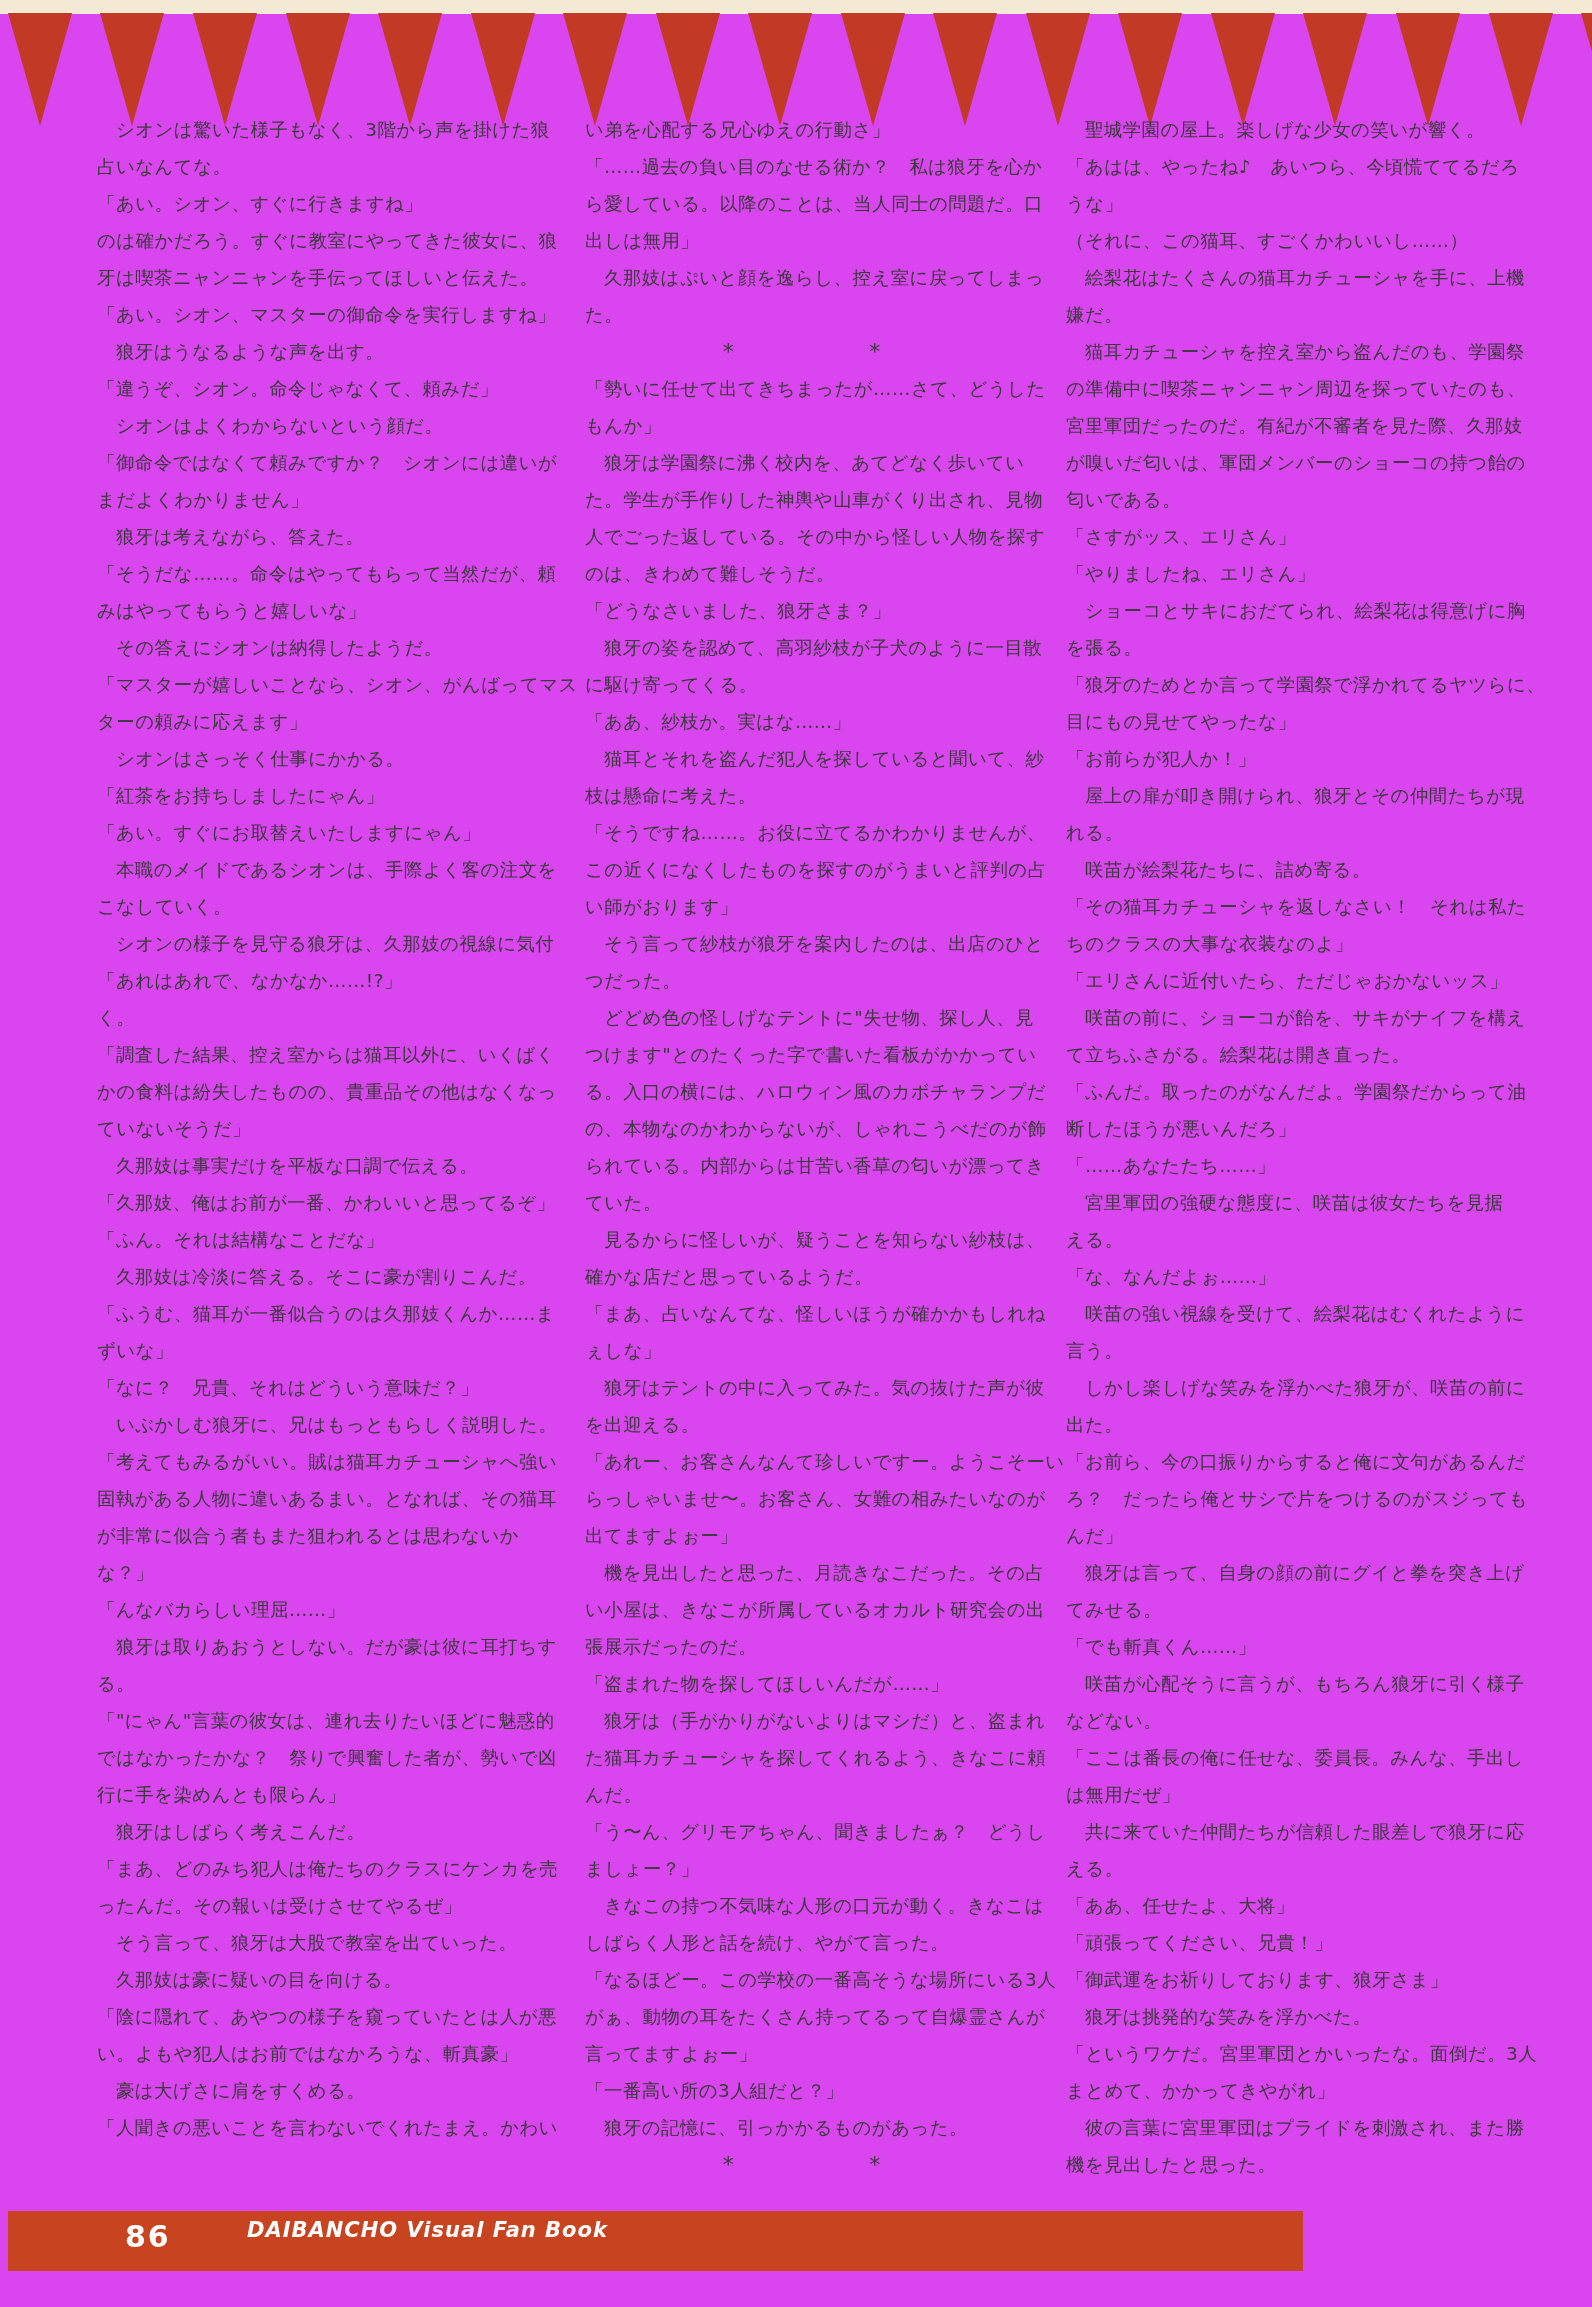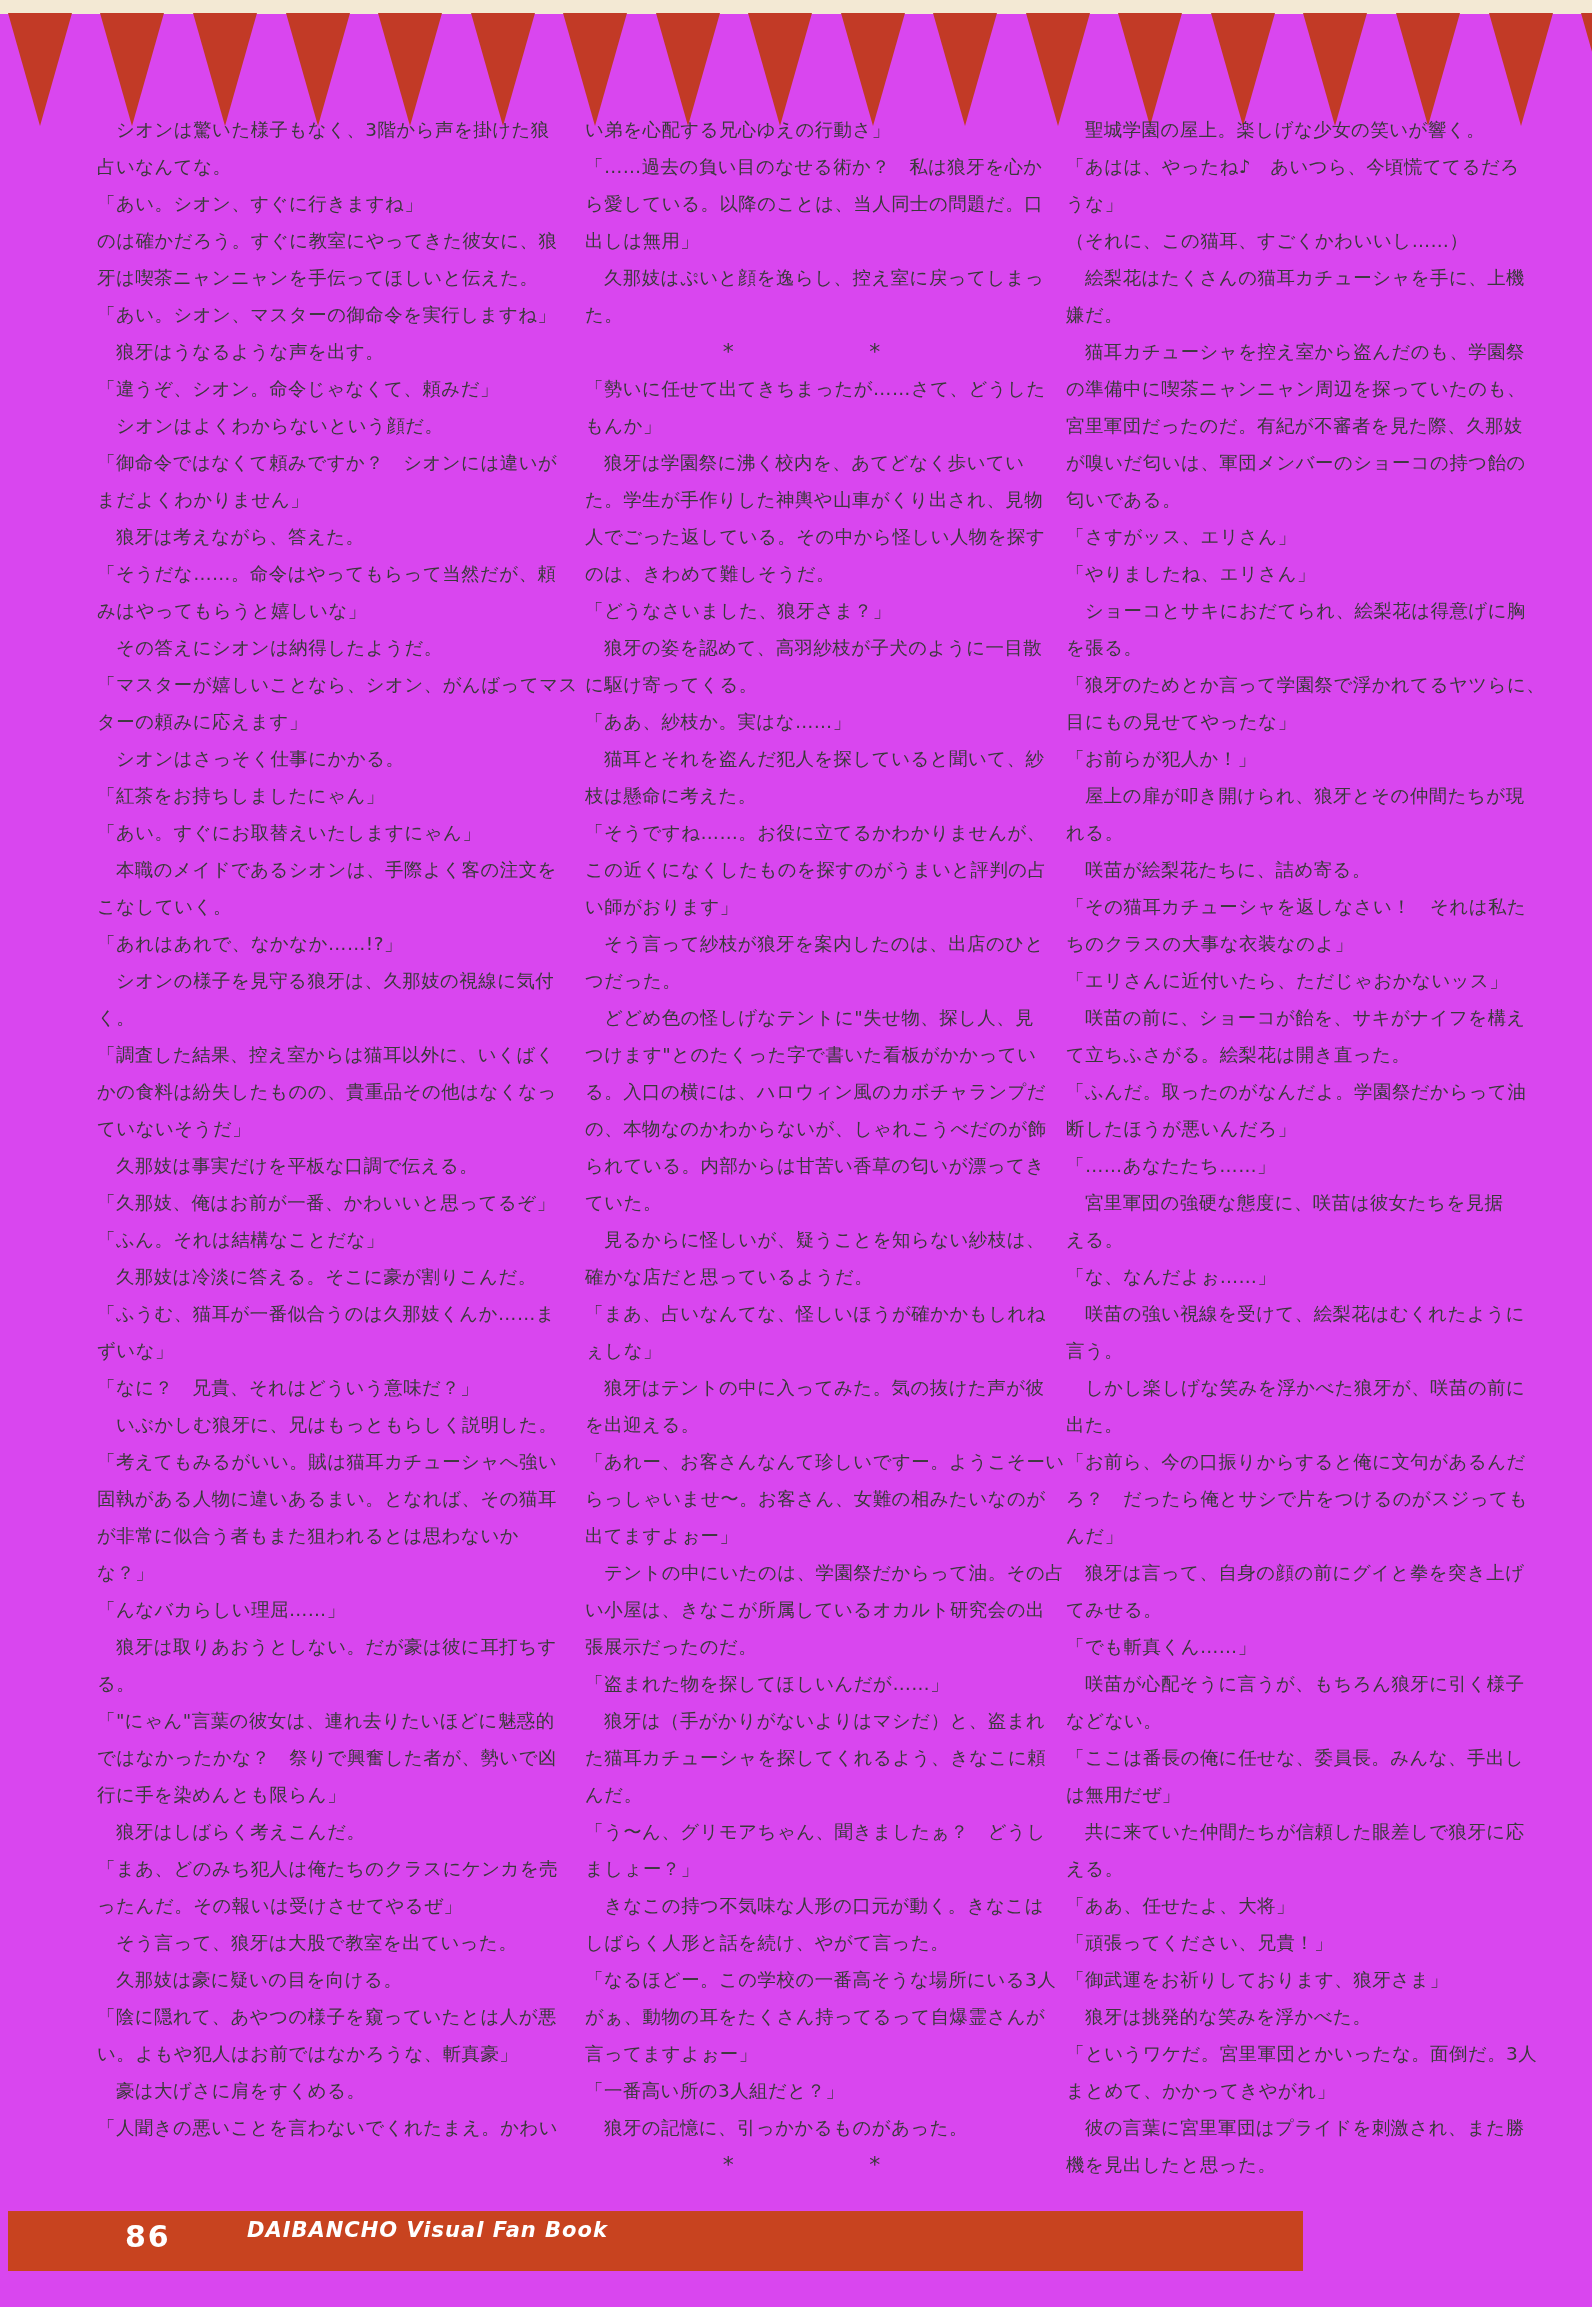--- a/index.html
+++ b/index.html
@@ -86,22 +86,22 @@
         <div class="line">「そうだな……。命令はやってもらって当然だが、頼</div>
         <div class="line">みはやってもらうと嬉しいな」</div>
         <div class="line">　その答えにシオンは納得したようだ。</div>
         <div class="line">「マスターが嬉しいことなら、シオン、がんばってマス</div>
         <div class="line">ターの頼みに応えます」</div>
         <div class="line">　シオンはさっそく仕事にかかる。</div>
         <div class="line">「紅茶をお持ちしましたにゃん」</div>
         <div class="line">「あい。すぐにお取替えいたしますにゃん」</div>
         <div class="line">　本職のメイドであるシオンは、手際よく客の注文を</div>
         <div class="line">こなしていく。</div>
+        <div class="line">　シオンの様子を見守る狼牙は、久那妓の視線に気付</div>
         <div class="line">「あれはあれで、なかなか……!?」</div>
-        <div class="line">　シオンの様子を見守る狼牙は、久那妓の視線に気付</div>
         <div class="line">く。</div>
         <div class="line">「調査した結果、控え室からは猫耳以外に、いくばく</div>
         <div class="line">かの食料は紛失したものの、貴重品その他はなくなっ</div>
         <div class="line">ていないそうだ」</div>
         <div class="line">　久那妓は事実だけを平板な口調で伝える。</div>
         <div class="line">「久那妓、俺はお前が一番、かわいいと思ってるぞ」</div>
         <div class="line">「ふん。それは結構なことだな」</div>
         <div class="line">　久那妓は冷淡に答える。そこに豪が割りこんだ。</div>
         <div class="line">「ふうむ、猫耳が一番似合うのは久那妓くんか……ま</div>
         <div class="line">ずいな」</div>
@@ -163,21 +163,21 @@
         <div class="line">ていた。</div>
         <div class="line">　見るからに怪しいが、疑うことを知らない紗枝は、</div>
         <div class="line">確かな店だと思っているようだ。</div>
         <div class="line">「まあ、占いなんてな、怪しいほうが確かかもしれね</div>
         <div class="line">ぇしな」</div>
         <div class="line">　狼牙はテントの中に入ってみた。気の抜けた声が彼</div>
         <div class="line">を出迎える。</div>
         <div class="line">「あれー、お客さんなんて珍しいですー。ようこそーい</div>
         <div class="line">らっしゃいませ〜。お客さん、女難の相みたいなのが</div>
         <div class="line">出てますよぉー」</div>
-        <div class="line">　テントの中にいたのは、学園祭だからって油。その占</div>
+        <div class="line">　機を見出したと思った、月読きなこだった。その占</div>
         <div class="line">い小屋は、きなこが所属しているオカルト研究会の出</div>
         <div class="line">張展示だったのだ。</div>
         <div class="line">「盗まれた物を探してほしいんだが……」</div>
         <div class="line">　狼牙は（手がかりがないよりはマシだ）と、盗まれ</div>
         <div class="line">た猫耳カチューシャを探してくれるよう、きなこに頼</div>
         <div class="line">んだ。</div>
         <div class="line">「う〜ん、グリモアちゃん、聞きましたぁ？　どうし</div>
         <div class="line">ましょー？」</div>
         <div class="line">　きなこの持つ不気味な人形の口元が動く。きなこは</div>
         <div class="line">しばらく人形と話を続け、やがて言った。</div>

